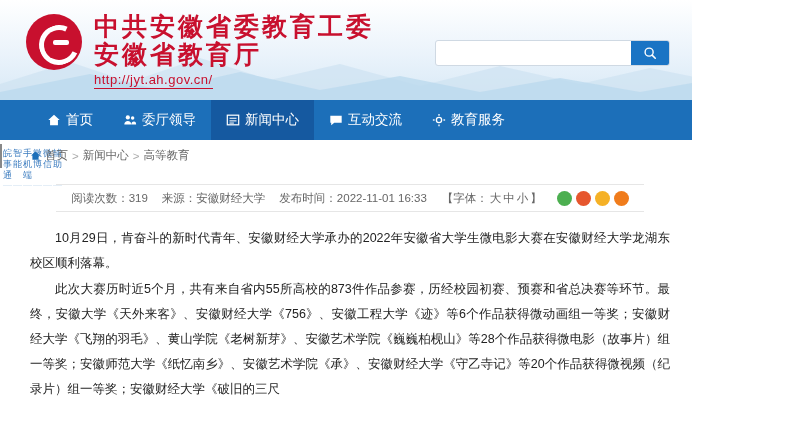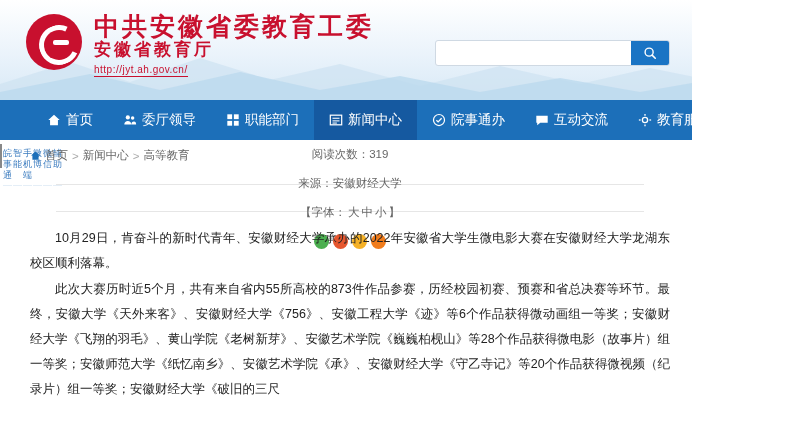--- a/index.html
+++ b/index.html
@@ -64,24 +64,24 @@
     padding-top: 4px;
   }
   .logo-line1, .logo-line2 {
     color: #c8102e;
     font-weight: bold;
     letter-spacing: 3px;
     line-height: 1.12;
     white-space: nowrap;
   }
   .logo-line1 { font-size: 25px; }
-  .logo-line2 { font-size: 17px; }
+  .logo-line2 { font-size: 25px; }
   .logo-url {
     margin-top: 4px;
-    font-size: 10px;
+    font-size: 13px;
     color: #c8102e;
     letter-spacing: .5px;
     border-bottom: 1px solid #c8102e;
     display: inline-block;
     padding-bottom: 1px;
   }
   .search-box {
     position: absolute;
     right: 22px; top: 40px;
     width: 235px; height: 26px;
@@ -200,21 +200,20 @@
     width: 92%;
     border-top: 1px solid #e6e6e6;
     border-bottom: 1px solid #e6e6e6;
     height: 28px;
     display: flex;
     align-items: center;
     justify-content: center;
     gap: 14px;
     font-size: 11.5px;
     color: #666;
-    flex-direction: column;
   }
   .font-sizer { color: #666; }
   .font-sizer span { cursor: pointer; margin: 0 1px; font-family: Liberation Mono, monospace; }
   .share-icons { display: flex; gap: 4px; align-items: center; }
   .share-ico {
     width: 15px; height: 15px;
     border-radius: 50%;
     display: inline-block;
     cursor: pointer;
   }
@@ -267,44 +266,28 @@
     </div>
     <div class="nav-item">
       <svg width="14" height="14" viewBox="0 0 16 16">
         <circle cx="5.5" cy="5" r="2.4" fill="#fff"></circle>
           <circle cx="11" cy="5.6" r="2" fill="#fff"></circle>
         <path d="M1.5 13c0-2.4 1.8-4 4-4s4 1.6 4 4z" fill="#fff"></path>
           <path d="M9.5 13c0-2 1.2-3.4 3-3.4s2.5 1.4 2.5 3.4z" fill="#fff"></path>
       </svg>
       <span>委厅领导</span>
     </div>
-    <div class="nav-item">
-      <svg width="14" height="14" viewBox="0 0 16 16">
-        <rect x="1.5" y="1.5" width="5.5" height="5.5" fill="#fff"></rect>
-          <rect x="9" y="1.5" width="5.5" height="5.5" fill="#fff"></rect>
-        <rect x="1.5" y="9" width="5.5" height="5.5" fill="#fff"></rect>
-          <rect x="9" y="9" width="5.5" height="5.5" fill="#fff"></rect>
-      </svg>
-      <span>职能部门</span>
-    </div>
     <div class="nav-item active">
       <svg width="14" height="14" viewBox="0 0 16 16">
         <rect x="1.5" y="2.5" width="13" height="11" fill="none" stroke="#fff" stroke-width="1.4"></rect>
         <line x1="4" y1="6" x2="12" y2="6" stroke="#fff" stroke-width="1.2"></line>
         <line x1="4" y1="9" x2="12" y2="9" stroke="#fff" stroke-width="1.2"></line>
         <line x1="4" y1="11.5" x2="9" y2="11.5" stroke="#fff" stroke-width="1.2"></line>
       </svg>
       <span>新闻中心</span>
-    </div>
-    <div class="nav-item">
-      <svg width="14" height="14" viewBox="0 0 16 16">
-        <circle cx="8" cy="8" r="6.3" fill="none" stroke="#fff" stroke-width="1.4"></circle>
-        <path d="M5 8.2l2 2 4-4.2" fill="none" stroke="#fff" stroke-width="1.5"></path>
-      </svg>
-      <span>院事通办</span>
     </div>
     <div class="nav-item">
       <svg width="14" height="14" viewBox="0 0 16 16">
         <path d="M1.5 3h13v8H6l-3.5 3V11H1.5z" fill="#fff"></path>
       </svg>
       <span>互动交流</span>
     </div>
     <div class="nav-item">
       <svg width="14" height="14" viewBox="0 0 16 16">
         <circle cx="8" cy="8" r="3" fill="none" stroke="#fff" stroke-width="1.5"></circle>
@@ -344,20 +327,23 @@
 
     <div class="article">
 
       <div class="meta-bar">
         <span>
           <span>阅读次数：</span><span>319</span>
         </span>
         <span>
           <span>来源：</span><span>安徽财经大学</span>
         </span>
+        <span>
+          <span>发布时间：</span><span>2022-11-01 16:33</span>
+        </span>
         <span class="font-sizer">
           <span>【字体：</span><span>大</span><span>中</span><span>小</span><span>】</span>
         </span>
         <span class="share-icons">
           <i class="share-ico" style="background:#4caf50"></i>
           <i class="share-ico" style="background:#e6562e"></i>
           <i class="share-ico" style="background:#f5b126"></i>
           <i class="share-ico" style="background:#f07c1c"></i>
         </span>
       </div>

